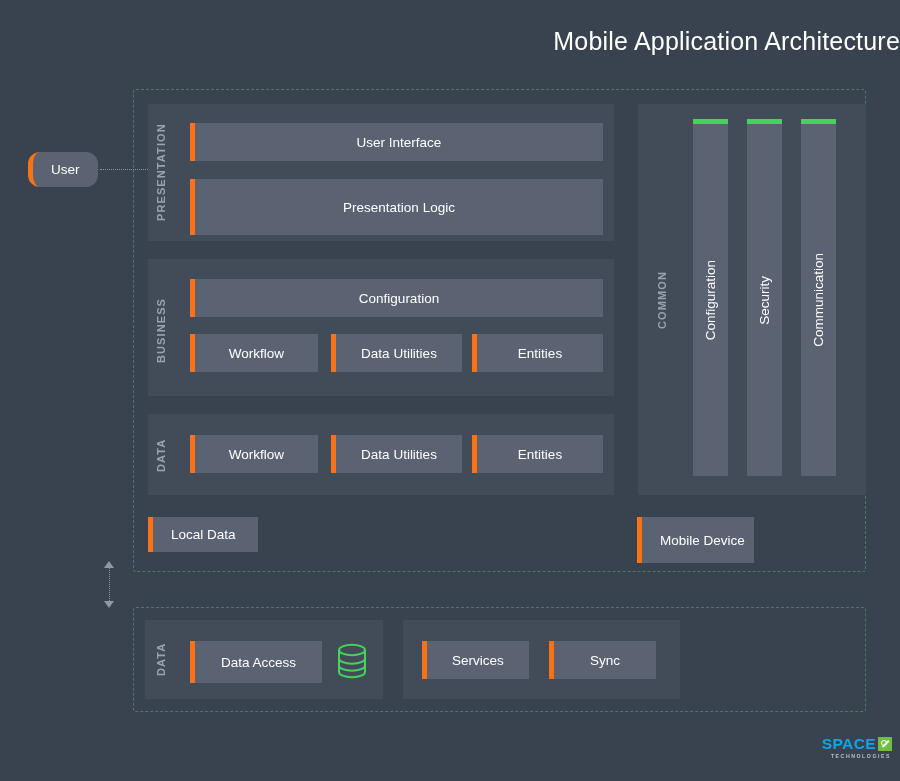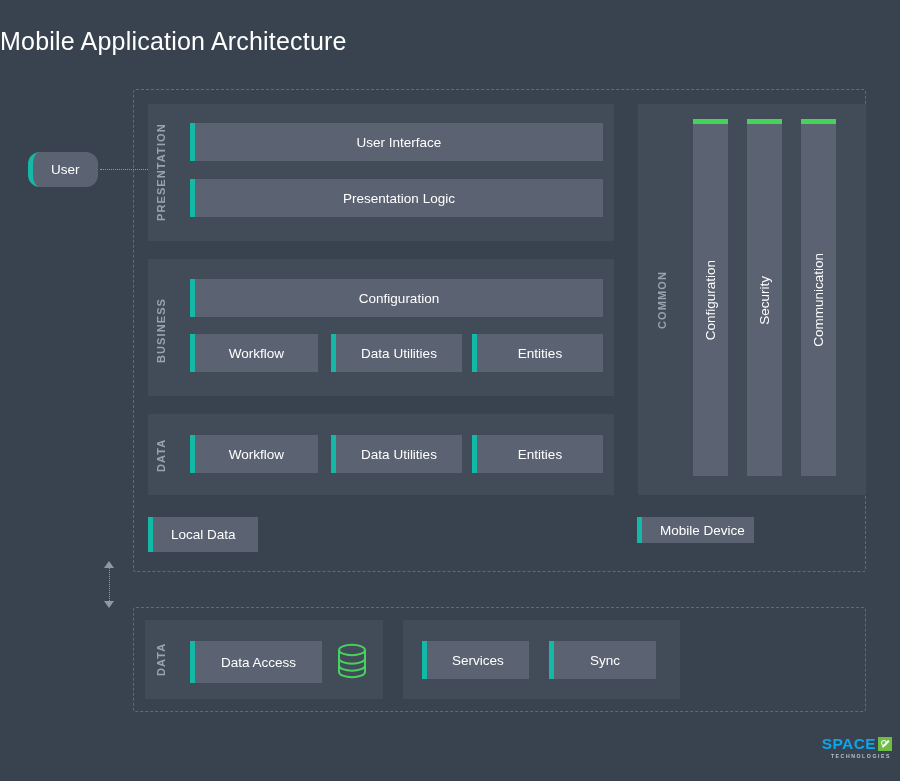--- a/index.html
+++ b/index.html
@@ -17,37 +17,37 @@
     color: #ffffff;
     -webkit-font-smoothing: antialiased;
   }
 
   
   #page-title {
     position: absolute;
     left: 0;
     top: 27px;
     width: 900px;
-    text-align: left;
+    text-align: right;
     font-size: 25px;
     letter-spacing: .2px;
     color: #ffffff;
   }
 
   
   .box {
     position: absolute;
     background: #5b6271;
     display: flex;
     align-items: center;
     justify-content: center;
     font-size: 13.5px;
     color: #ffffff;
     box-sizing: border-box;
-    border-left: 5px solid #14b8a6;
+    border-left: 5px solid #f97316;
   }
   .box.left-text {
     justify-content: flex-start;
     padding-left: 18px;
   }
 
   
   .layer-panel {
     position: absolute;
     background: #424c59;
@@ -198,21 +198,21 @@
 <div class="h-arrow-head" style="left:156px; top:165px;"></div>
 
 <div class="dashed-zone" style="left:133px; top:89px; width:733px; height:483px;"></div>
 
 <div class="layer-panel" style="left:148px; top:104px; width:466px; height:137px;"></div>
 <div class="vcap" style="left:155px; top:120px; height:105px; width:16px;">PRESENTATION</div>
 
 <div class="box" style="left:190px; top:123px; width:413px; height:38px;">
   <span>User Interface</span>
 </div>
-<div class="box" style="left:190px; top:179px; width:413px; height:38px;">
+<div class="box" style="left:190px; top:179px; width:413px; height:56px;">
   <span>Presentation Logic</span>
 </div>
 
 <div class="layer-panel" style="left:148px; top:259px; width:466px; height:137px;"></div>
 <div class="vcap" style="left:155px; top:290px; height:80px; width:16px;">BUSINESS</div>
 
 <div class="box" style="left:190px; top:279px; width:413px; height:38px;">
   <span>Configuration</span>
 </div>
 <div class="box" style="left:190px; top:334px; width:128px; height:38px;">
@@ -235,21 +235,21 @@
   <span>Data Utilities</span>
 </div>
 <div class="box" style="left:472px; top:435px; width:131px; height:38px;">
   <span>Entities</span>
 </div>
 
 <div class="box left-text" style="left:148px; top:517px; width:110px; height:35px;">
   <span>Local Data</span>
 </div>
 
-<div class="box left-text" style="left:637px; top:517px; width:117px; height:26px;">
+<div class="box left-text" style="left:637px; top:517px; width:117px; height:46px;">
   <span>Mobile Device</span>
 </div>
 
 <div class="layer-panel" style="left:638px; top:104px; width:228px; height:391px;"></div>
 <div class="vcap" style="left:656px; top:265px; height:70px; width:16px;">COMMON</div>
 
 <div class="common-col" style="left:693px; top:119px; width:35px; height:357px;">
   <span>Configuration</span>
 </div>
 <div class="common-col" style="left:747px; top:119px; width:35px; height:357px;">

